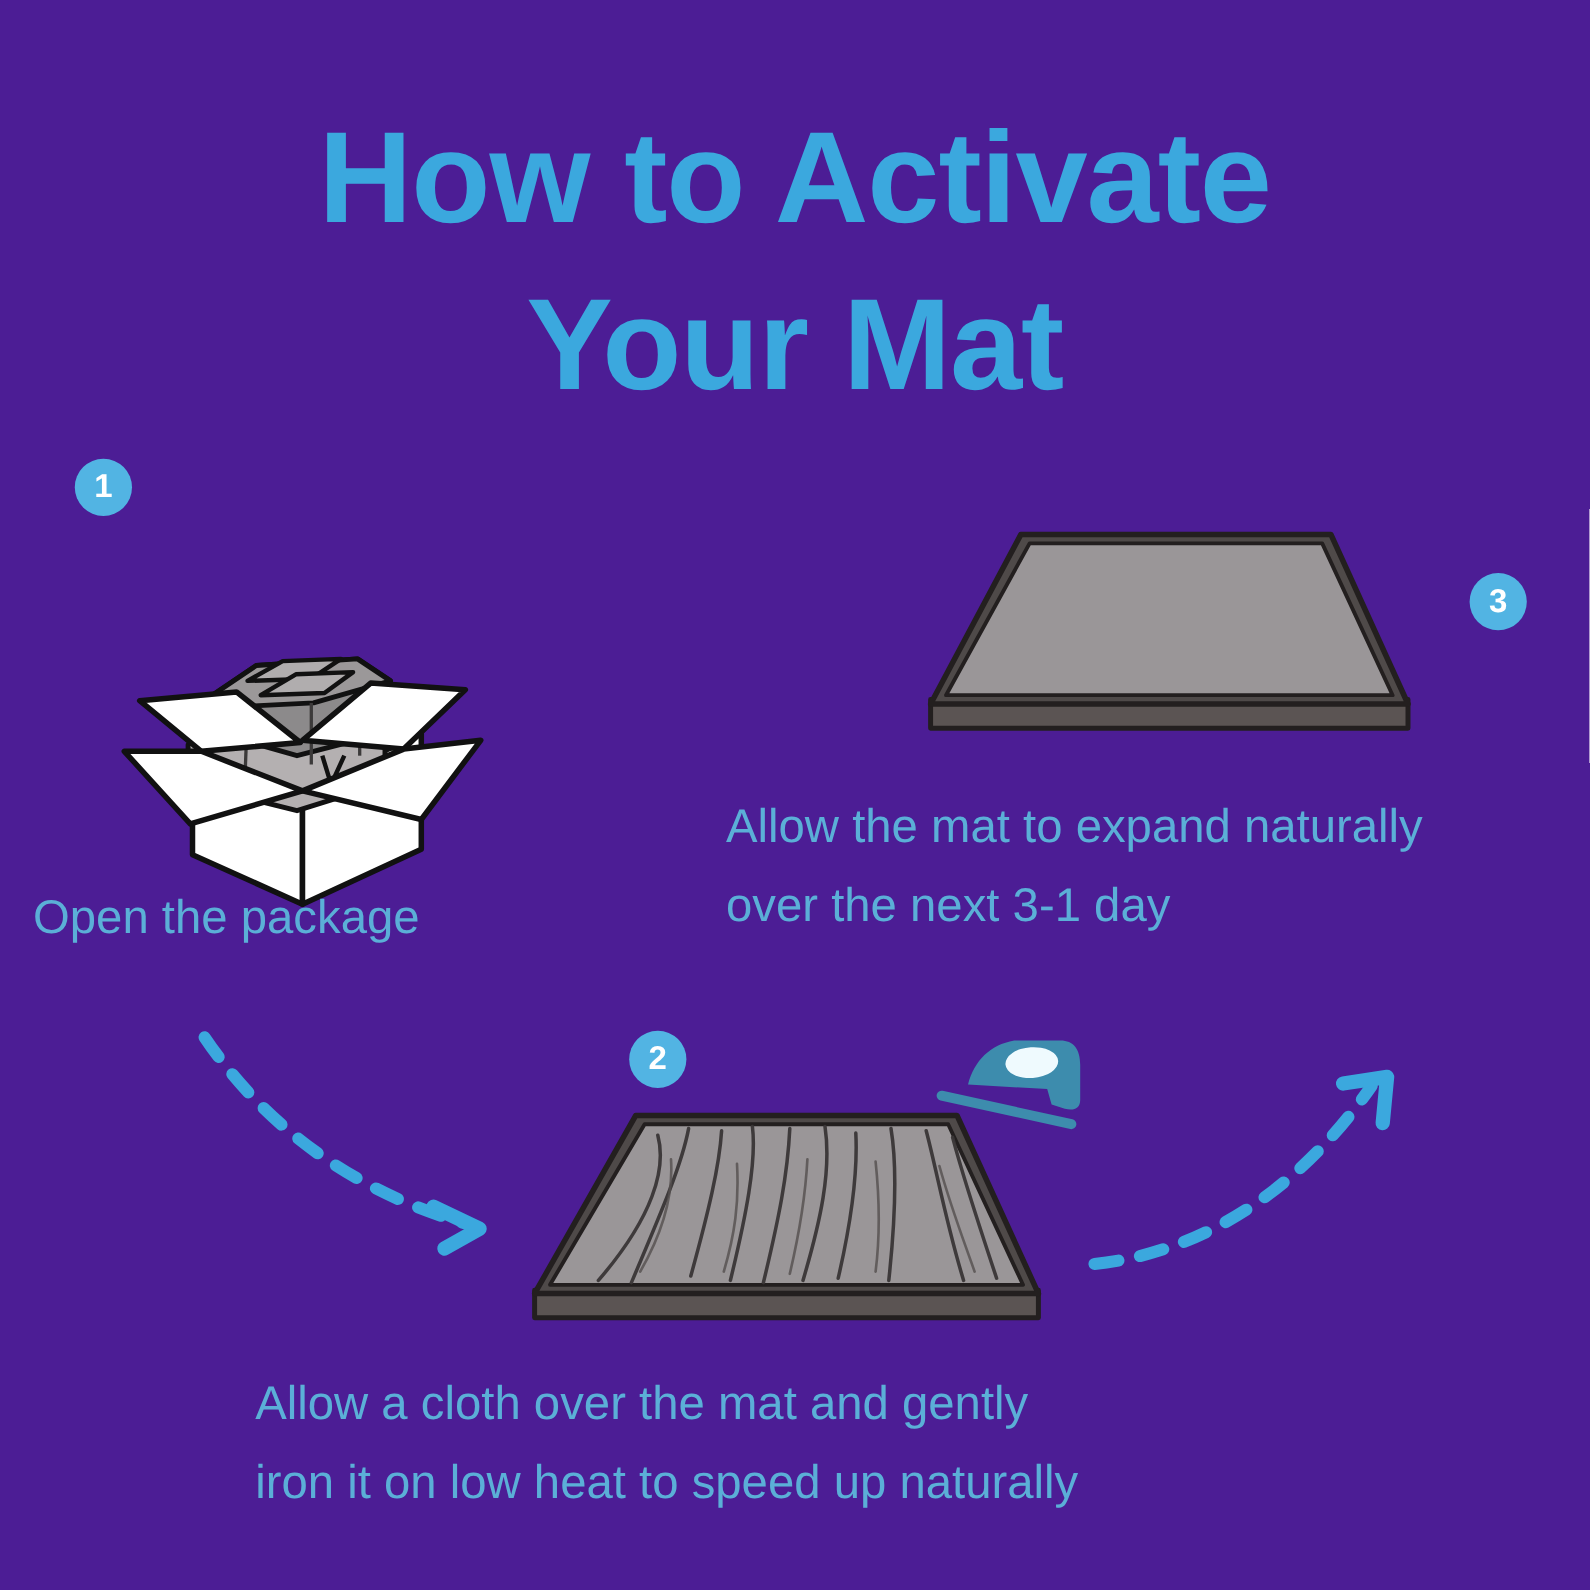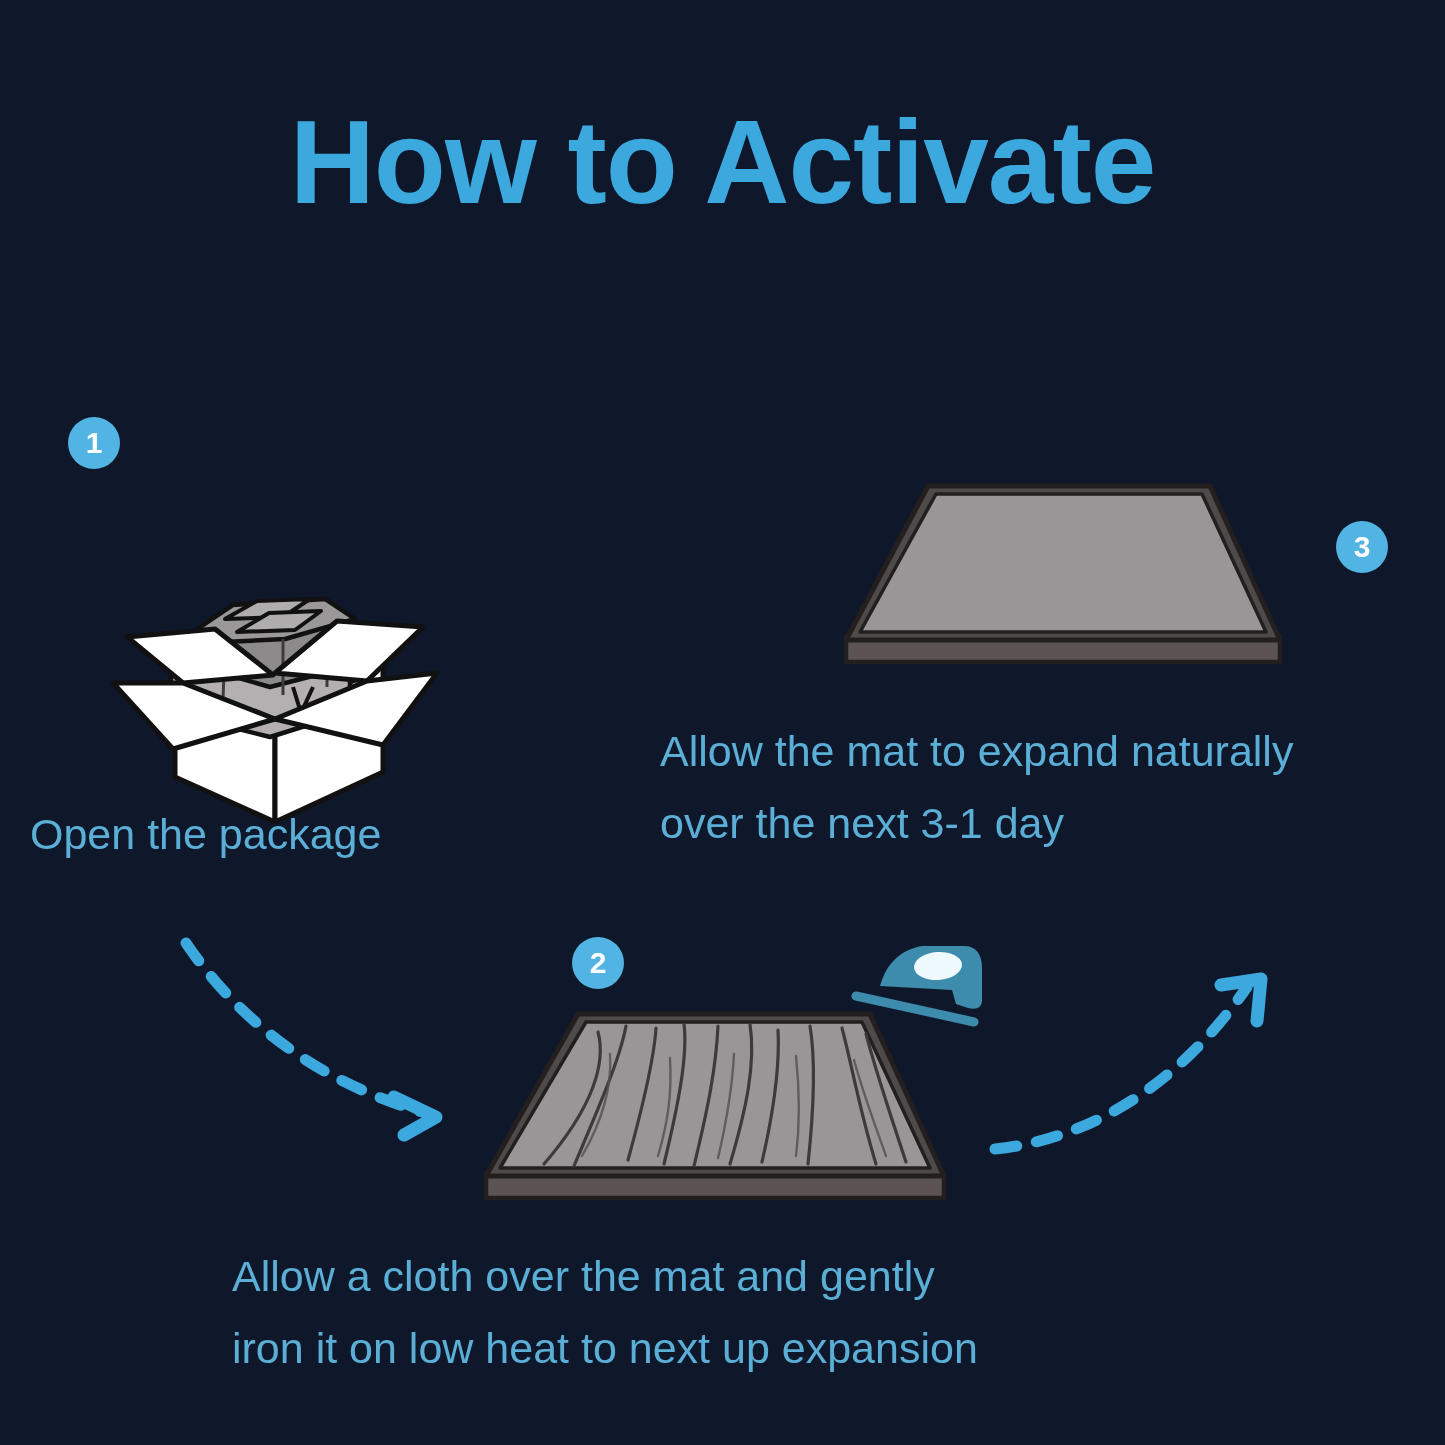--- a/index.html
+++ b/index.html
@@ -4,21 +4,21 @@
 <style>
   html, body {
     margin: 0;
     padding: 0;
     background: #ffffff;
   }
   #canvas {
     position: relative;
     width: 1445px;
     height: 1445px;
-    background: #0f172a;
+    background: #4c1d95;
     overflow: hidden;
     font-family: "Liberation Sans", "DejaVu Sans", sans-serif;
   }
 
   
   #title-block {
     position: absolute;
     left: 0;
     top: 86px;
     width: 1445px;
@@ -87,20 +87,21 @@
 
   svg { display: block; overflow: visible; }
 </style>
 </head>
 <body>
 
 <div id="canvas">
 
   <div id="title-block">
     <span class="title-line">How to Activate</span>
+    <span class="title-line">Your Mat</span>
   </div>
 
   <div class="step-badge" id="badge-1">1</div>
 
   <div class="illus" id="illus-box">
     <svg width="340" height="335" viewBox="0 0 340 335">
 
       <polygon points="70,190 70,290 170,335 170,230" fill="#ffffff" stroke="#111111" stroke-width="5" stroke-linejoin="round"></polygon>
       <polygon points="170,230 170,335 278,285 278,180" fill="#ffffff" stroke="#111111" stroke-width="5" stroke-linejoin="round"></polygon>
 
@@ -174,21 +175,21 @@
         <path d="M192,60 C194,96 190,124 180,158"></path>
         <path d="M256,56 C254,94 248,126 240,160"></path>
         <path d="M318,58 C322,96 322,126 318,158"></path>
         <path d="M376,62 C386,98 396,124 408,158"></path>
       </g>
     </svg>
   </div>
 
   <div class="caption" id="caption-2">
     <span class="line">Allow a cloth over the mat and gently</span>
-    <span class="line">iron it on low heat to next up expansion</span>
+    <span class="line">iron it on low heat to speed up naturally</span>
   </div>
 
   <div class="illus" id="arrow-right">
     <svg width="300" height="200" viewBox="0 0 300 200">
       <path d="M10,184 C90,176 186,132 262,22" fill="none" stroke="#3ba8de" stroke-width="11" stroke-linecap="round" stroke-dasharray="22 20"></path>
       <path d="M236,20 L276,14 L272,56" fill="none" stroke="#3ba8de" stroke-width="13" stroke-linecap="round" stroke-linejoin="round"></path>
     </svg>
   </div>
 
   <div class="step-badge" id="badge-3">3</div>

